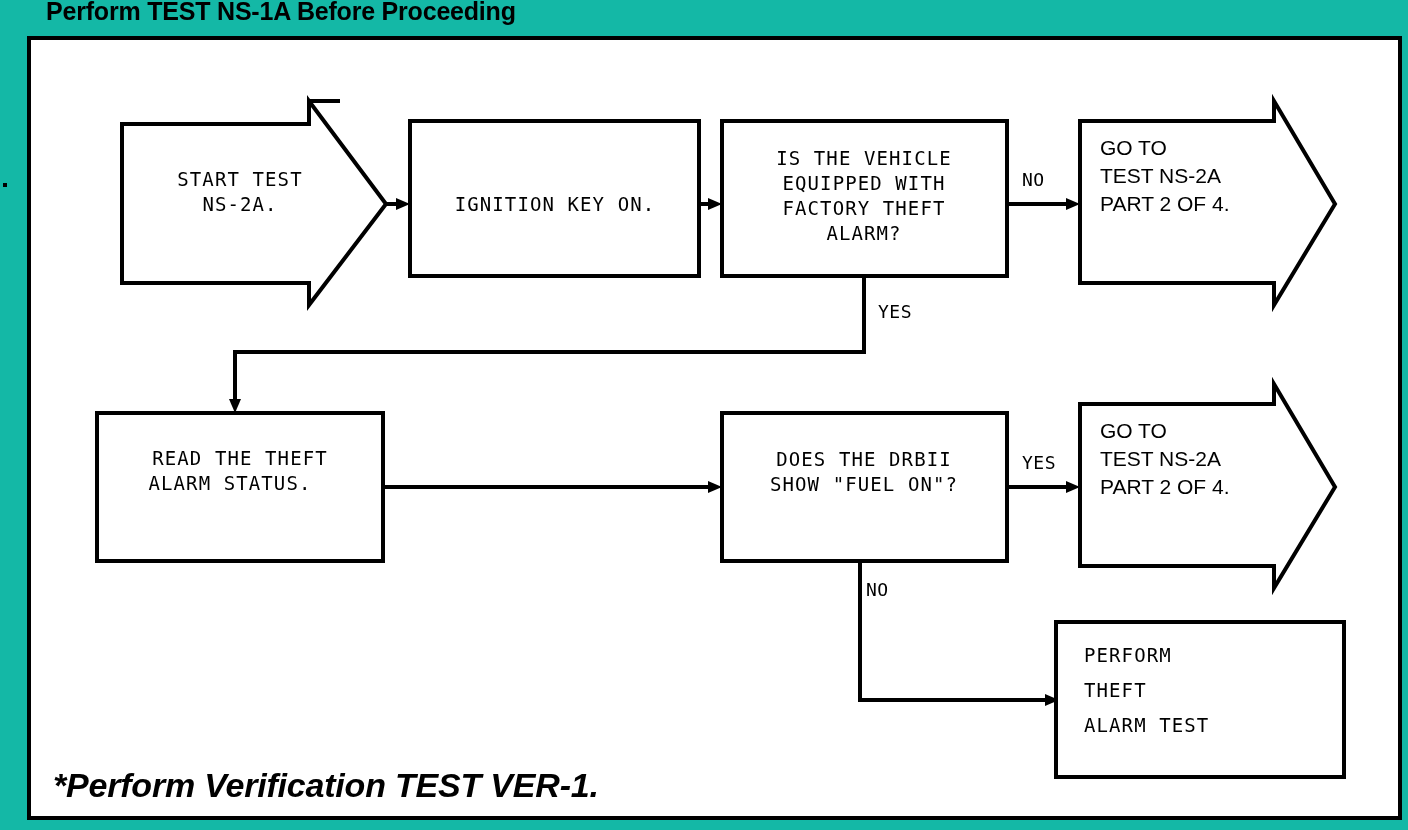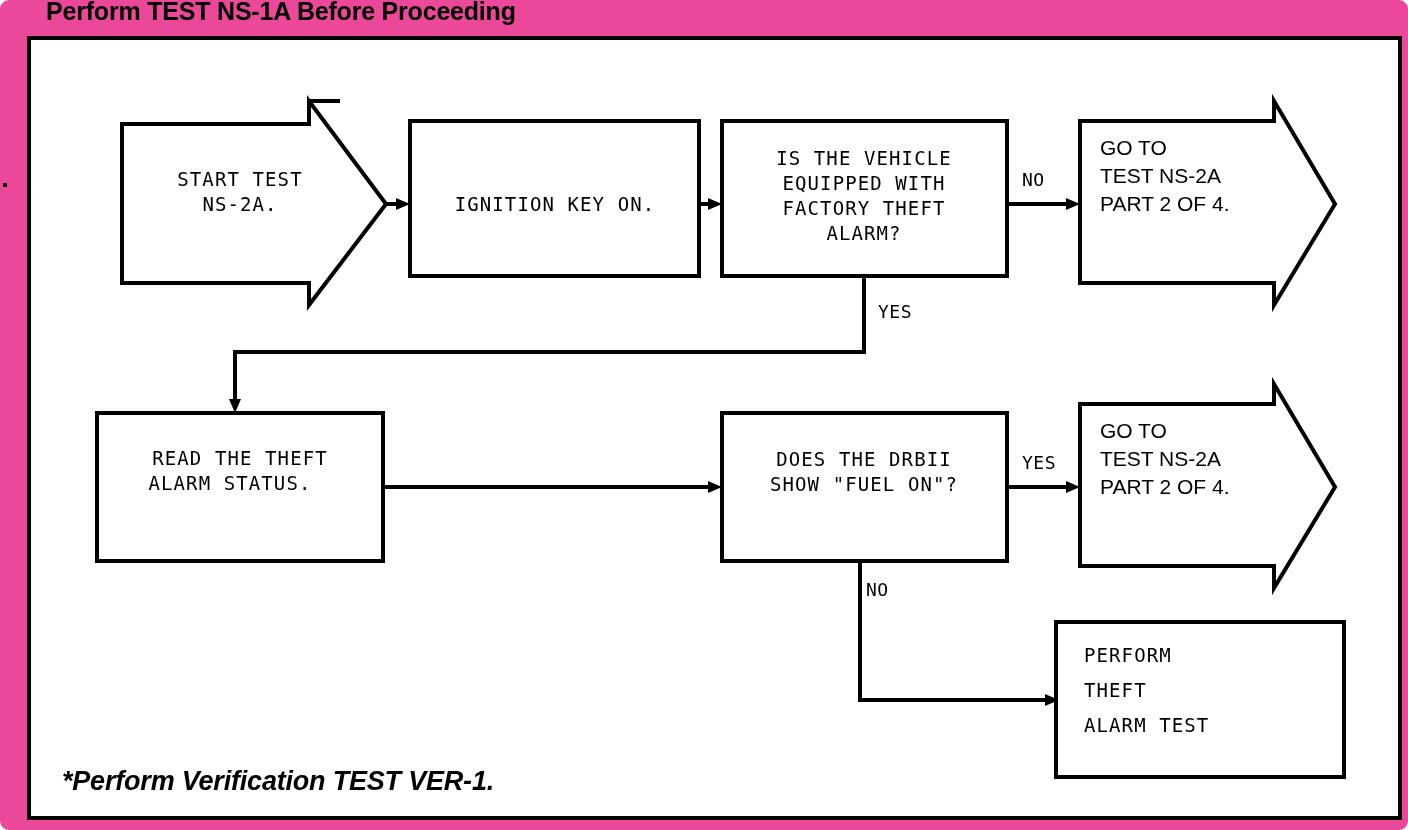--- a/index.html
+++ b/index.html
@@ -10,22 +10,21 @@
   body {
     width: 1408px;
     height: 830px;
     font-family: "Liberation Sans", sans-serif;
     overflow: hidden;
   }
   #page {
     position: relative;
     width: 1408px;
     height: 830px;
-    background: #ec4899;
-    border-radius: 9px;
+    background: #14b8a6;
   }
   svg#diagram {
     position: absolute;
     left: 0;
     top: 0;
     width: 1408px;
     height: 830px;
   }
   .shape {
     fill: #ffffff;
@@ -71,26 +70,26 @@
     top: -3px;
     font-family: "Liberation Sans", sans-serif;
     font-weight: bold;
     font-size: 25px;
     letter-spacing: -0.2px;
     color: #000000;
     white-space: nowrap;
   }
   .footer-text {
     position: absolute;
-    left: 62px;
+    left: 53px;
     top: 766px;
     font-family: "Liberation Sans", sans-serif;
     font-weight: bold;
     font-style: italic;
-    font-size: 27px;
+    font-size: 34px;
     letter-spacing: -0.2px;
     color: #000000;
     white-space: nowrap;
   }
   .reg-dot {
     position: absolute;
     left: 3px;
     top: 183px;
     width: 4px;
     height: 4px;

